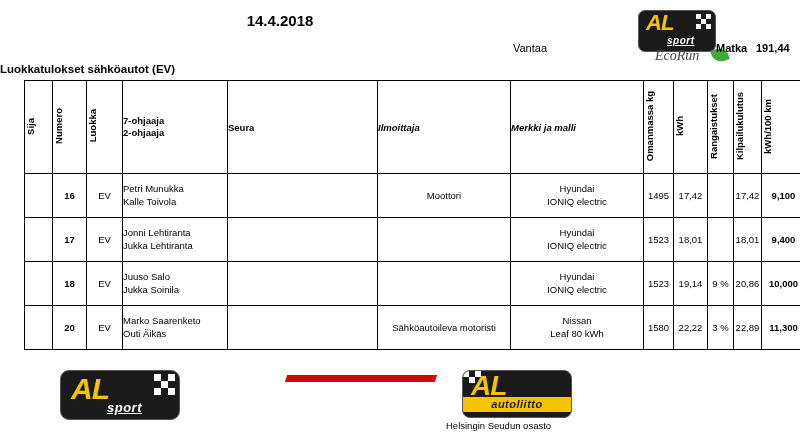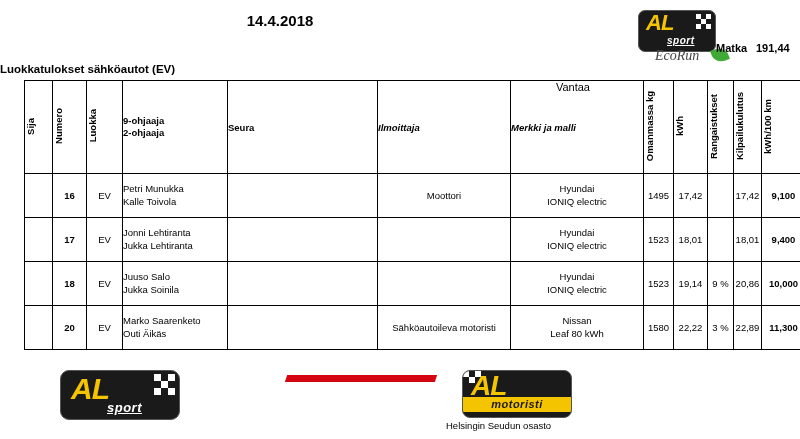--- a/index.html
+++ b/index.html
@@ -24,23 +24,22 @@
     width: 560px;
     text-align: center;
     font-size: 15px;
     font-weight: bold;
   }
   .doc-place {
     position: absolute;
     top: 42px;
     left: 470px;
     width: 120px;
-    text-align: right;
+    text-align: center;
     font-size: 11px;
-    margin-top: 39px;
   }
   .doc-subtitle {
     position: absolute;
     top: 63px;
     left: 0;
     width: 620px;
     text-align: left;
     font-size: 11.5px;
     font-weight: bold;
   }
@@ -307,21 +306,21 @@
     <col style="width:28px">
     <col style="width:44px">
   </colgroup>
   <thead>
     <tr>
       <th class="vcell"><span class="vert">Sija</span></th>
       <th class="vcell"><span class="vert">Numero</span></th>
       <th class="vcell"><span class="vert">Luokka</span></th>
       <th class="hcell">
         <div class="driver-head">
-          <div>9-ohjaaja</div>
+          <div>7-ohjaaja</div>
           <div>2-ohjaaja</div>
         </div>
       </th>
       <th class="hcell">Seura</th>
       <th class="hcell center">Ilmoittaja</th>
       <th class="hcell center">Merkki ja malli</th>
       <th class="vcell"><span class="vert">Omanmassa kg</span></th>
       <th class="vcell"><span class="vert">kWh</span></th>
       <th class="vcell"><span class="vert">Rangaistukset</span></th>
       <th class="vcell"><span class="vert">Kilpailukulutus</span></th>
@@ -432,16 +431,16 @@
   <div class="bs-bar"></div>
 </div>
 
 <div class="autoliitto">
   <span class="al-text">AL</span>
   <span class="checker">
     <i style="width:6px;height:6px"></i><i class="d" style="width:6px;height:6px"></i><i style="width:6px;height:6px"></i>
     <i class="d" style="width:6px;height:6px;clear:left"></i><i style="width:6px;height:6px"></i><i class="d" style="width:6px;height:6px"></i>
   </span>
   <span class="ribbon">
-    <span>motoristi</span>
+    <span>autoliitto</span>
   </span>
 </div>
 <div class="footer-caption">Helsingin Seudun osasto</div>
 
 </body></html>

